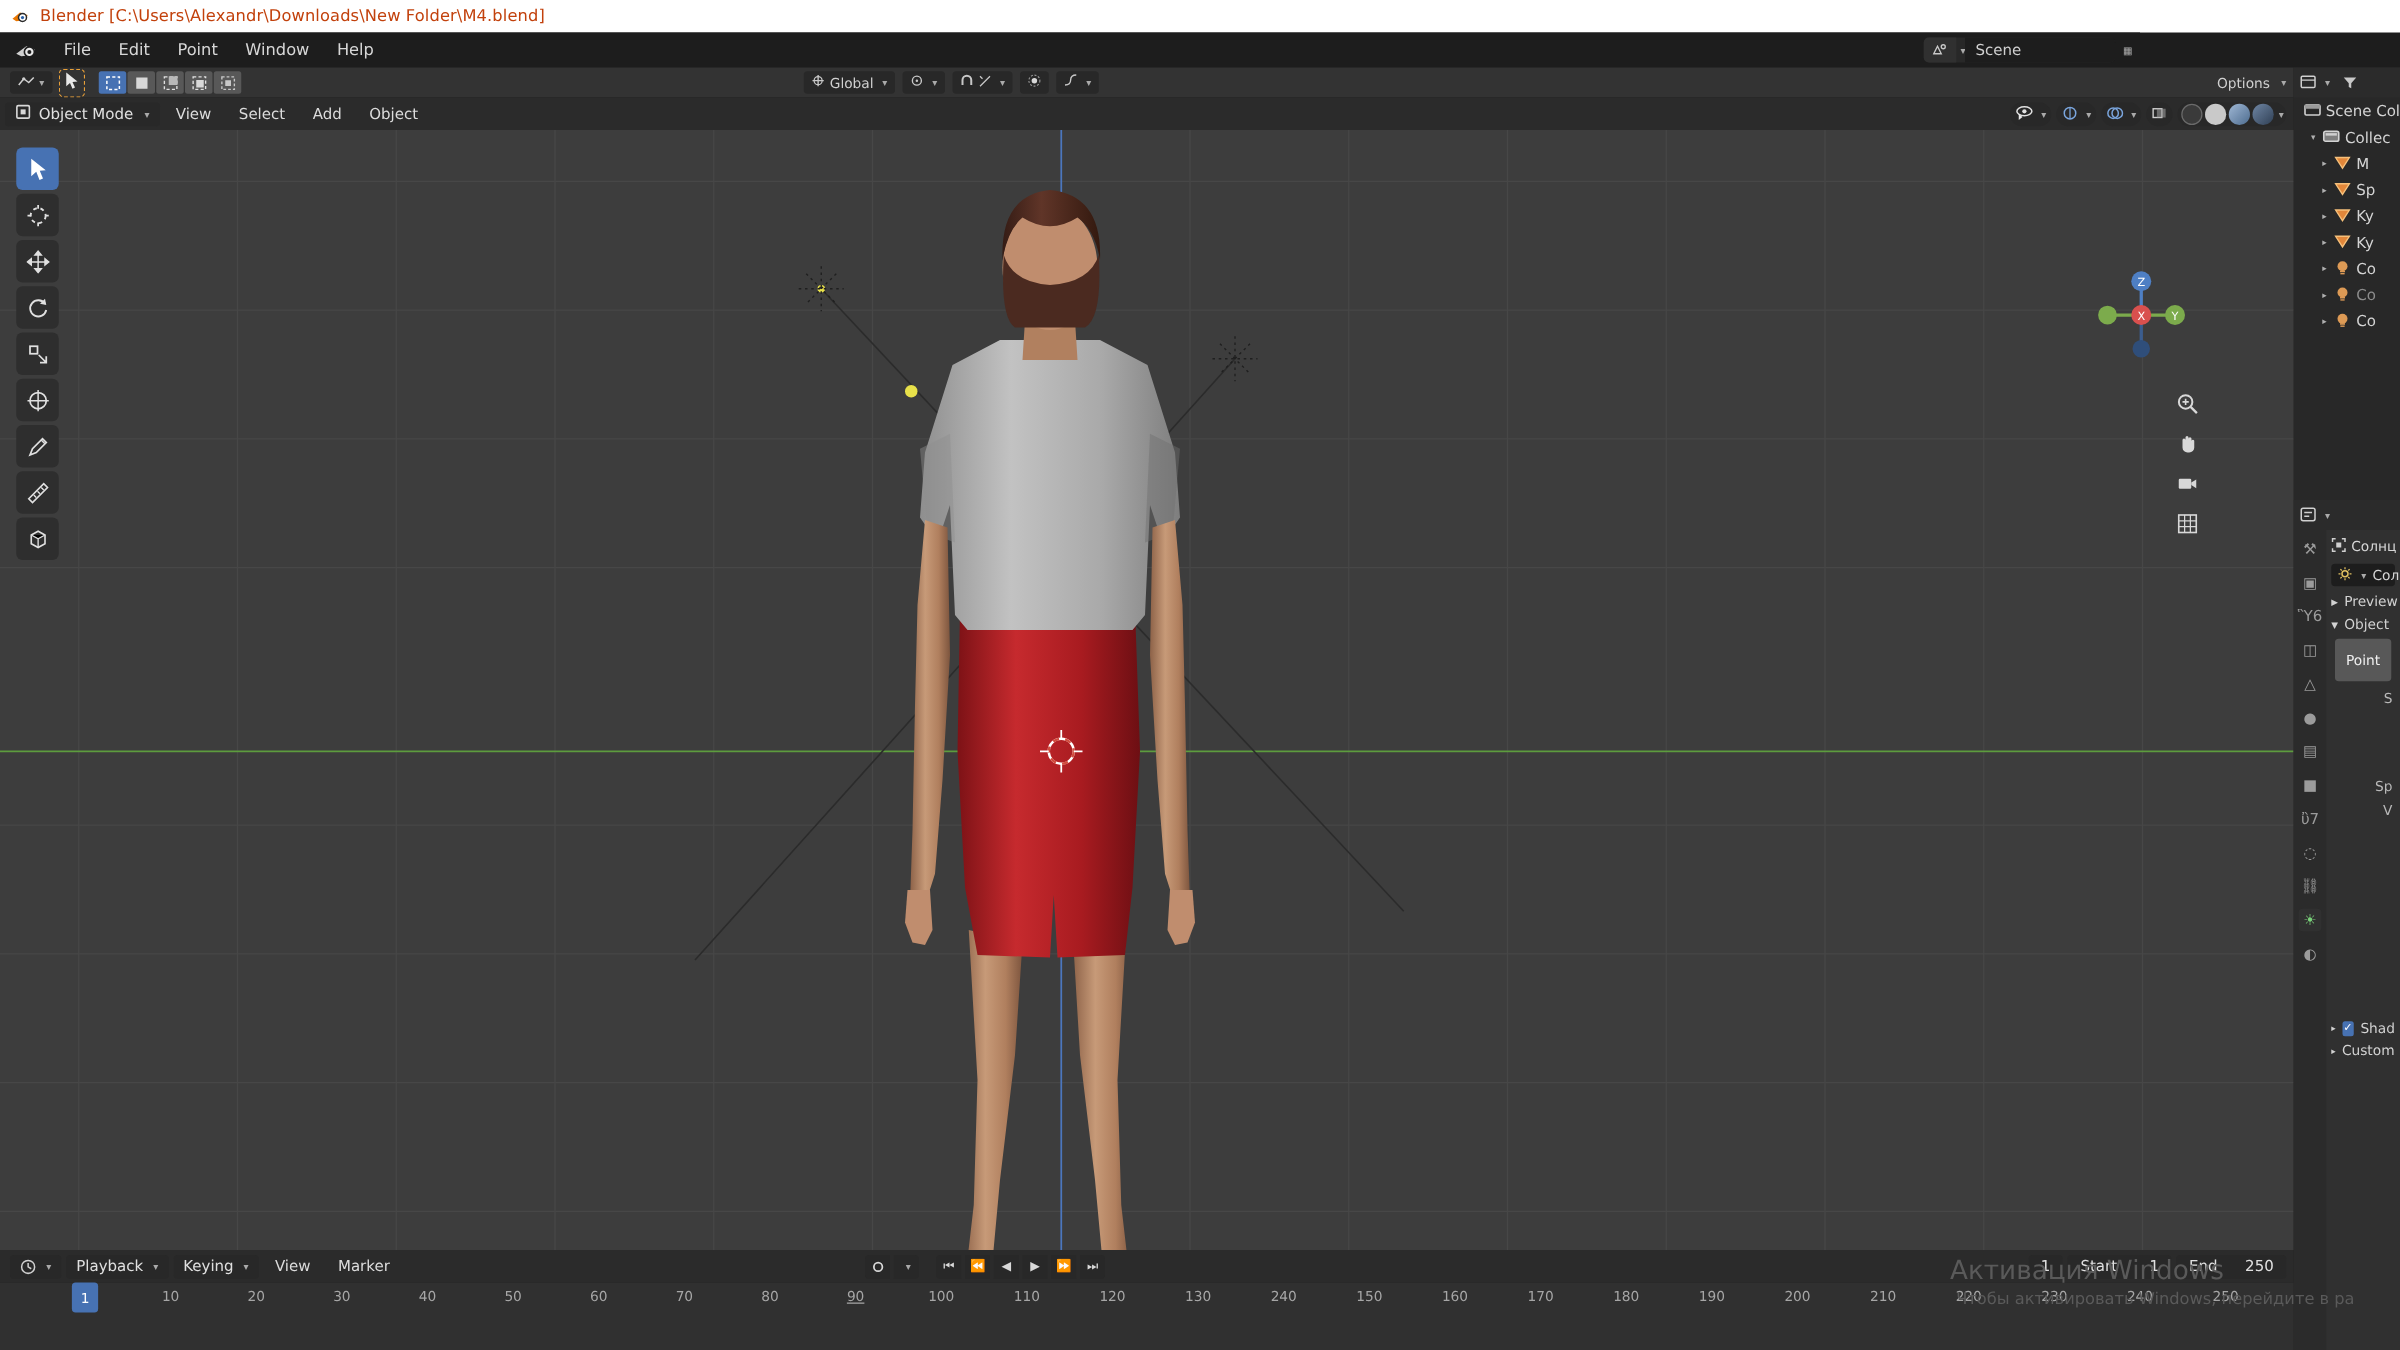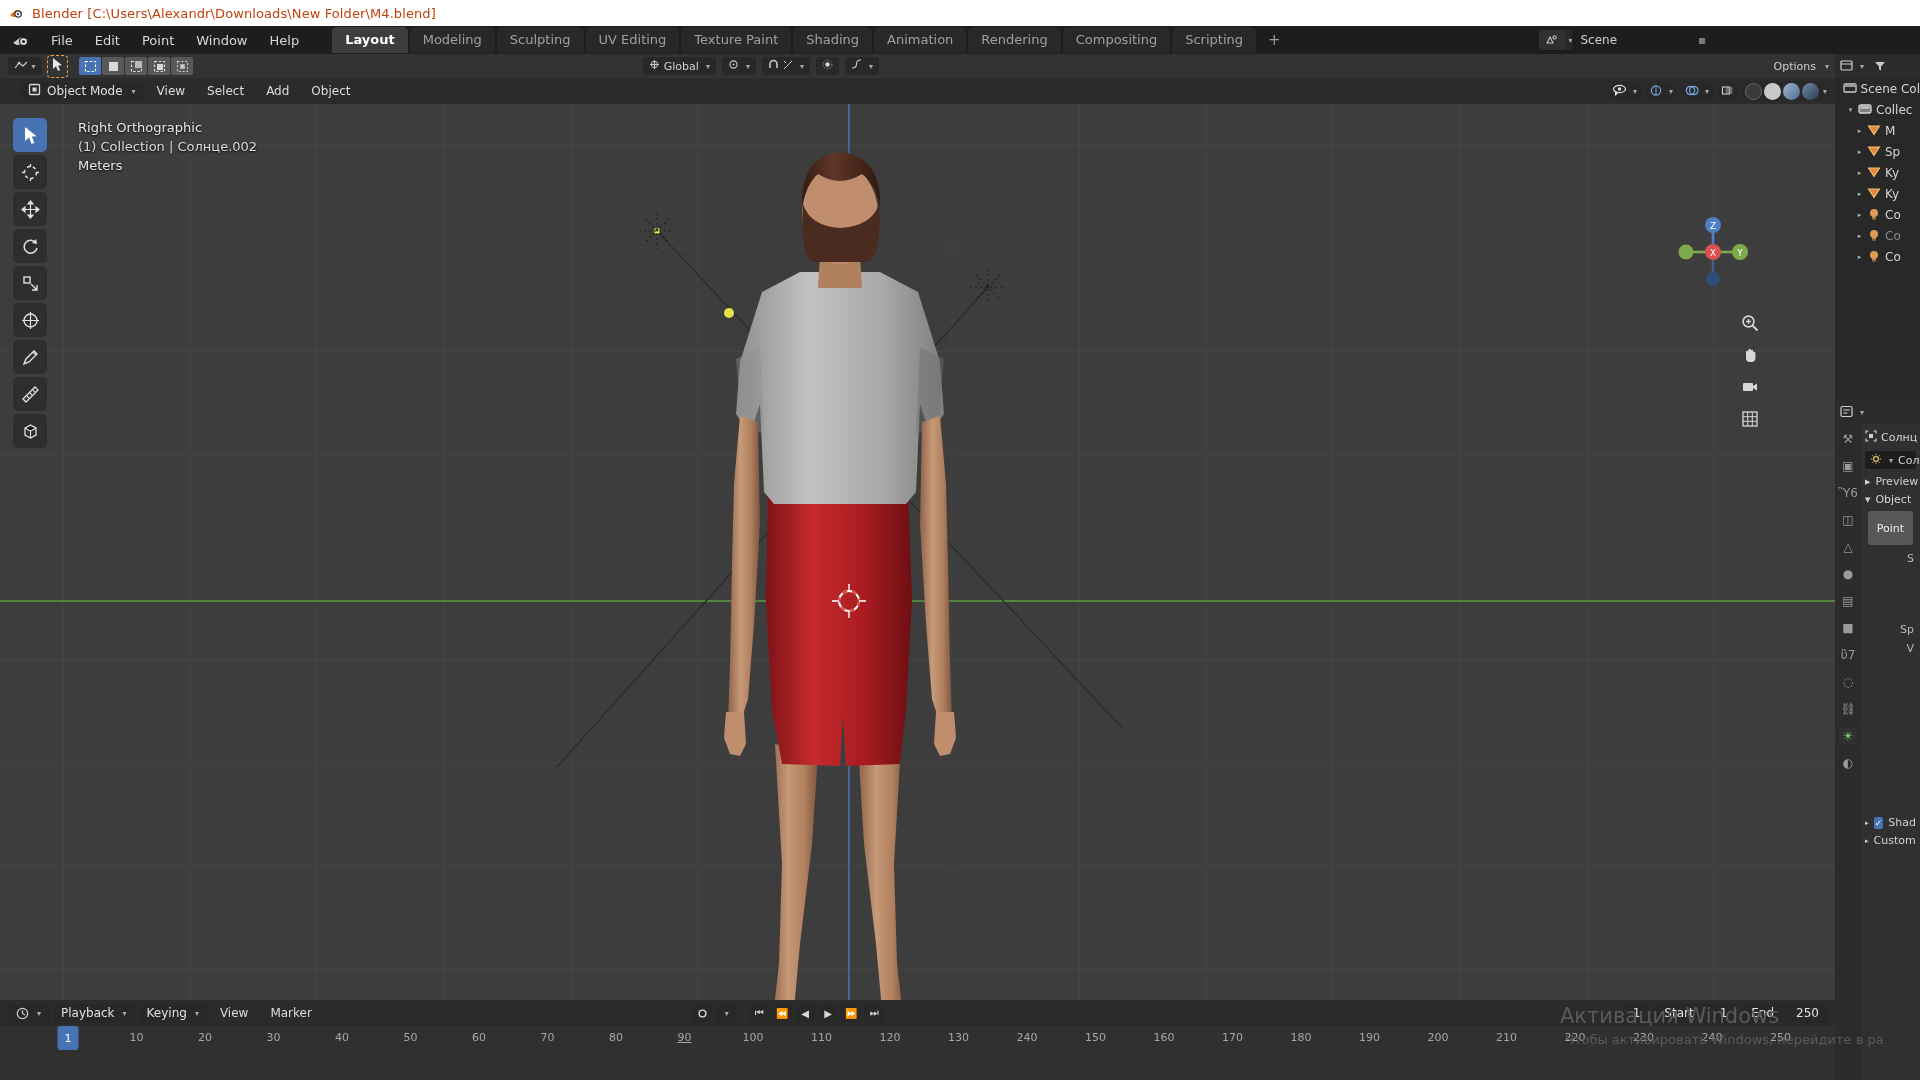--- a/index.html
+++ b/index.html
@@ -43,21 +43,21 @@
     align-items:center; justify-content:center; }
   .modebtn.on { background:#4772b3; }
   .th-center { display:flex; align-items:center; gap:6px; margin-left:auto; margin-right:auto; }
   .orient { display:flex; align-items:center; background:#282828; border-radius:3px; height:18px;
     padding:0 6px; color:#d0d0d0; font-size:11px; gap:4px;}
   .th-right { margin-left:auto; margin-right:6px; display:flex; align-items:center; gap:6px; }
   .optlabel { color:#d0d0d0; font-size:11px; }
 
   
   #vpheader { position:absolute; left:0; top:78px; width:1835px; height:26px;
-    background:#2b2b2b; display:flex; align-items:center; padding-left:20px; gap:4px; }
+    background:#2b2b2b; display:flex; align-items:center; padding-left:4px; gap:4px; }
   .mode-btn { display:flex; align-items:center; gap:6px; background:#282828; border-radius:3px;
     height:19px; padding:0 8px; color:#e0e0e0; font-size:12px; }
   .vp-menu { color:#dcdcdc; font-size:12px; padding:2px 9px; border-radius:3px; }
   .vp-right { margin-left:auto; margin-right:6px; display:flex; align-items:center; gap:4px; }
   .pillgrp { display:flex; align-items:center; background:#282828; border-radius:10px; height:19px; padding:0 4px; gap:3px;}
   .shadegrp { display:flex; background:#282828; border-radius:10px; height:19px; align-items:center; padding:0 2px;}
   .shadeball { width:17px; height:17px; border-radius:50%; margin:0 1px; }
 
   
   #viewport { position:absolute; left:0; top:104px; width:1835px; height:896px;
@@ -153,33 +153,20 @@
       <circle cx="13.5" cy="11.5" r="4" fill="#e8e8e8" stroke="#1d1d1d" stroke-width="1.3"></circle>
       <circle cx="13.5" cy="11.5" r="1.6" fill="#1d1d1d"></circle>
     </svg>
   </span>
   <div class="menu-item">File</div>
   <div class="menu-item">Edit</div>
   <div class="menu-item">Point</div>
   <div class="menu-item">Window</div>
   <div class="menu-item">Help</div>
 
-  <div class="ws-tabs">
-    <div class="ws-tab active">Layout</div>
-    <div class="ws-tab">Modeling</div>
-    <div class="ws-tab">Sculpting</div>
-    <div class="ws-tab">UV Editing</div>
-    <div class="ws-tab">Texture Paint</div>
-    <div class="ws-tab">Shading</div>
-    <div class="ws-tab">Animation</div>
-    <div class="ws-tab">Rendering</div>
-    <div class="ws-tab">Compositing</div>
-    <div class="ws-tab">Scripting</div>
-    <div class="ws-add">+</div>
-  </div>
 
   <div class="topbar-right">
     <div class="scene-ctl">
       <span class="scene-ico">
         <svg width="12" height="12" viewBox="0 0 12 12">
             <path d="M1 9 L4 3 L7 9 Z" fill="none" stroke="#c8c8c8" stroke-width="1.1"></path>
             <circle cx="8.6" cy="3.4" r="1.6" fill="none" stroke="#c8c8c8" stroke-width="1.1"></circle>
           </svg>
       </span>
       <span class="chev">▾</span>
@@ -457,25 +444,20 @@
       <path d="M803 100 Q800 150 812 158 L868 158 Q882 150 879 100 Q872 122 840 124 Q810 122 803 100 Z" fill="#4b2a20"></path>
     </g>
 
     <g>
       <circle cx="849" cy="497" r="10" fill="none" stroke="#ffffff" stroke-width="2"></circle>
       <circle cx="849" cy="497" r="10" fill="none" stroke="#d14b3e" stroke-width="2" stroke-dasharray="5 5"></circle>
       <path d="M849 480 L849 487 M849 507 L849 514 M832 497 L839 497 M859 497 L866 497" stroke="#fff" stroke-width="1.4"></path>
     </g>
   </svg>
 
-  <div class="vp-overlay-text">
-    <div>Right Orthographic</div>
-    <div>(1) Collection | Солнце.002</div>
-    <div>Meters</div>
-  </div>
 
   <div id="vptoolbar">
     <div class="tbtn active">
       <svg width="17" height="19" viewBox="0 0 17 19">
           <path d="M3 1 L3 15 L7 11.4 L9.6 18 L12.4 16.8 L9.8 10.6 L14.6 10.2 Z" fill="#fff"></path>
         </svg>
     </div>
     <div class="tbtn">
       <svg width="19" height="19" viewBox="0 0 19 19">
           <circle cx="9.5" cy="9.5" r="6" fill="none" stroke="#e0e0e0" stroke-width="1.5" stroke-dasharray="3 3"></circle>

